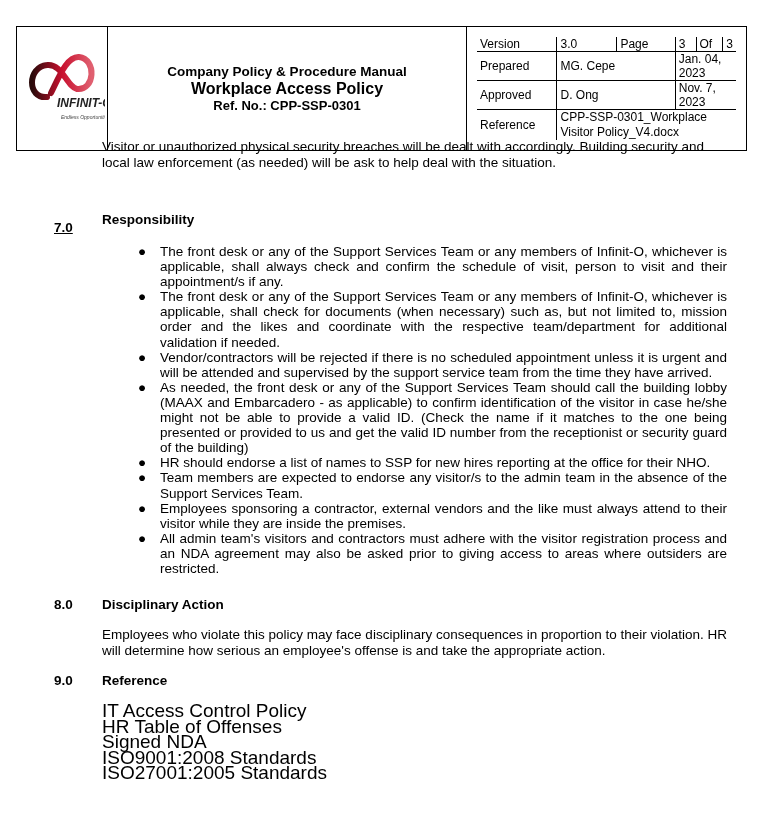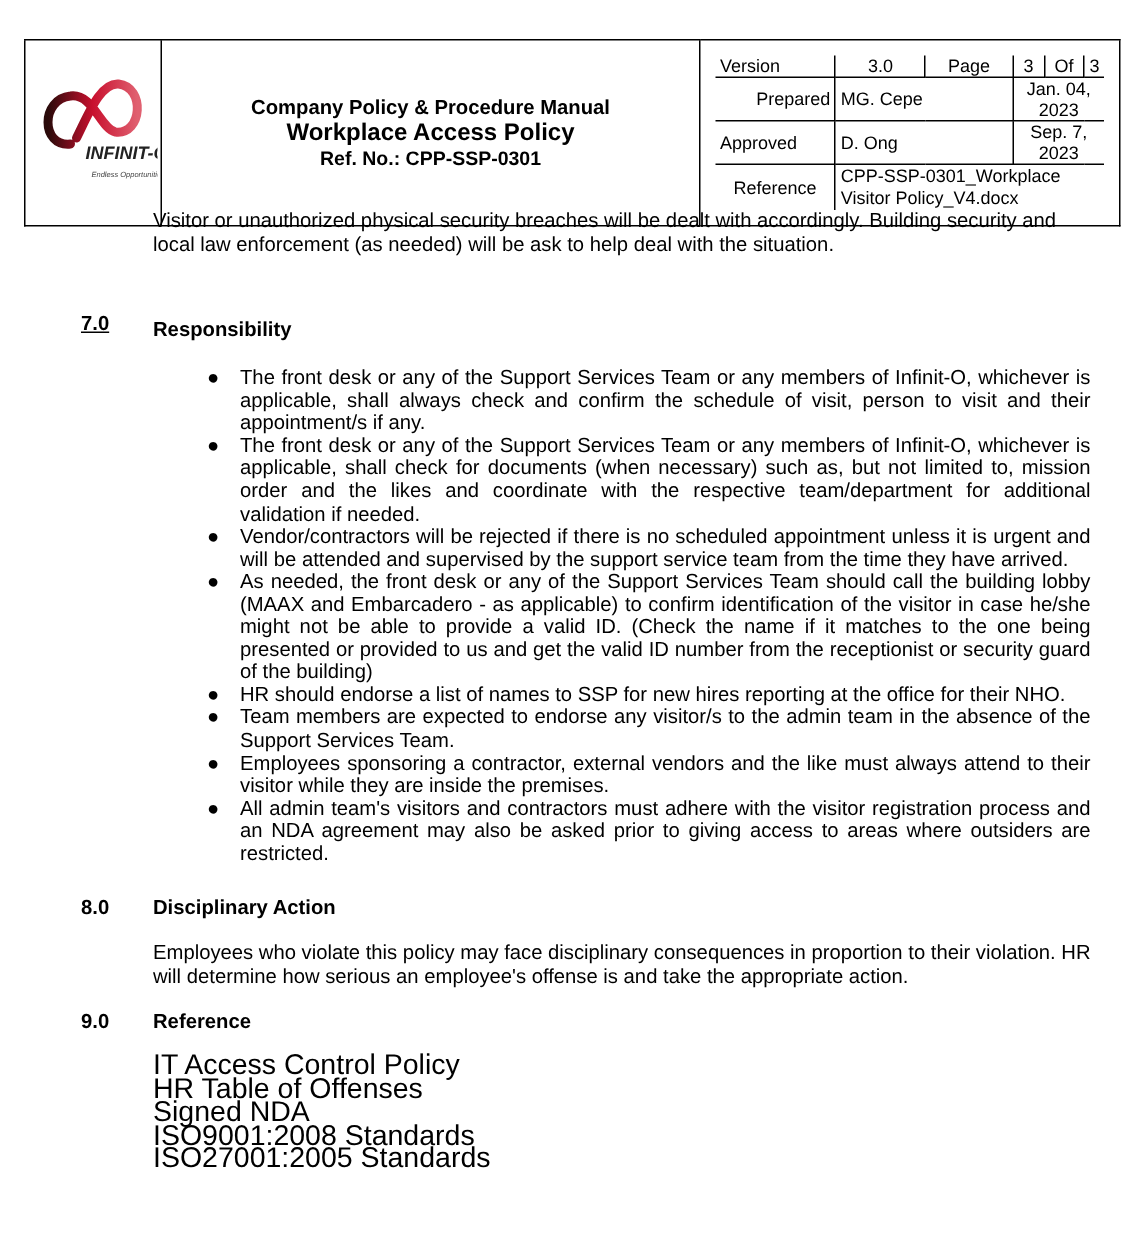--- a/index.html
+++ b/index.html
@@ -6,21 +6,21 @@
   body { width:765px; height:837px; position:relative; overflow:hidden; color:#000; font-family:"Liberation Sans", sans-serif; }
   .hdr { position:absolute; left:16px; top:26px; width:731px; height:83px; border-collapse:collapse; }
   .hdr td { border:1px solid #000; padding:0; }
   .logo-cell { width:90px; position:relative; }
   .title-cell { text-align:center; width:358px; }
   .t1 { font-size:13.5px; font-weight:bold; line-height:16px; }
   .t2 { font-size:16px; font-weight:bold; line-height:18px; }
   .t3 { font-size:13px; font-weight:bold; line-height:16px; }
   .meta { font-size:12px; line-height:14px; }
   .meta td { padding:0 3px; }
-  .ctr { text-align:center; }
+  .ctr { text-align:left; }
   .rgt { text-align:right; }
   .body-text { position:absolute; font-size:13.5px; line-height:15.5px; }
   .sec-num { position:absolute; left:54px; font-size:13.5px; font-weight:bold; }
   .sec-title { position:absolute; left:102px; font-size:13.5px; font-weight:bold; }
   ul.bul { position:absolute; left:136px; width:591px; margin:0; padding:0; list-style:none; font-size:13.5px; line-height:15.1px; }
   ul.bul li { position:relative; padding-left:24px; text-align:justify; }
   ul.bul li .dot { position:absolute; left:2px; top:0; }
   .refs { position:absolute; left:102px; top:703px; font-size:19px; line-height:15.5px; }
 </style>
 </head>
@@ -53,46 +53,46 @@
         <tbody>
               <tr style="height:14px;">
           <td style="width:74px;border-top:none;border-left:none;">Version</td>
           <td class="ctr" style="width:54px;border-top:none;">3.0</td>
           <td class="ctr" style="width:52px;border-top:none;">Page</td>
           <td class="ctr" style="width:14px;border-top:none;">3</td>
           <td class="ctr" style="width:20px;border-top:none;">Of</td>
           <td class="rgt" style="border-top:none;border-right:none;">3</td>
         </tr>
         <tr style="height:15px;">
-          <td style="border-left:none;text-align:right;">Prepared</td>
+          <td style="border-left:none;">Prepared</td>
           <td colspan="2">MG. Cepe</td>
           <td colspan="3" class="ctr" style="border-right:none;">Jan. 04, 2023</td>
         </tr>
         <tr style="height:15px;">
           <td style="border-left:none;">Approved</td>
           <td colspan="2">D. Ong</td>
-          <td colspan="3" class="ctr" style="border-right:none;">Sep. 7, 2023</td>
+          <td colspan="3" class="ctr" style="border-right:none;">Nov. 7, 2023</td>
         </tr>
         <tr>
           <td class="ctr" style="border-left:none;border-bottom:none;">Reference</td>
           <td colspan="5" style="border-right:none;border-bottom:none;line-height:15px;margin-top:12px;">CPP-SSP-0301_Workplace Visitor Policy_V4.docx</td>
         </tr>
       </tbody>
           </table>
     </td>
   </tr>
   <tr></tr>
       <tr></tr>
       <tr></tr>
 </tbody>
   </table>
 
 <div class="body-text" style="left:102px;top:139px;width:630px;">Visitor or unauthorized physical security breaches will be dealt with accordingly. Building security and local law enforcement (as needed) will be ask to help deal with the situation.</div>
 
-<div class="sec-num" style="top:208px;text-decoration:underline;">7.0</div>
+<div class="sec-num" style="top:220px;text-decoration:underline;">7.0</div>
 <div class="sec-title" style="top:212px;">Responsibility</div>
 
 <ul class="bul" style="top:244px;">
   <li><span class="dot">●</span><span>The front desk or any of the Support Services Team or any members of Infinit-O, whichever is applicable, shall always check and confirm the schedule of visit, person to visit and their appointment/s if any.</span></li>
   <li><span class="dot">●</span><span>The front desk or any of the Support Services Team or any members of Infinit-O, whichever is applicable, shall check for documents (when necessary) such as, but not limited to, mission order and the likes and coordinate with the respective team/department for additional validation if needed.</span></li>
   <li><span class="dot">●</span><span>Vendor/contractors will be rejected if there is no scheduled appointment unless it is urgent and will be attended and supervised by the support service team from the time they have arrived.</span></li>
   <li><span class="dot">●</span><span>As needed, the front desk or any of the Support Services Team should call the building lobby (MAAX and Embarcadero - as applicable) to confirm identification of the visitor in case he/she might not be able to provide a valid ID. (Check the name if it matches to the one being presented or provided to us and get the valid  ID number from the receptionist or security guard of the building)</span></li>
   <li><span class="dot">●</span><span>HR should endorse a list of names to SSP for new hires reporting at the office for their NHO.</span></li>
   <li><span class="dot">●</span><span>Team members are expected to endorse any visitor/s to the admin team in the absence of the Support Services Team.</span></li>
   <li><span class="dot">●</span><span>Employees sponsoring a contractor, external vendors and the like must always attend to their visitor while they are inside the premises.</span></li>

